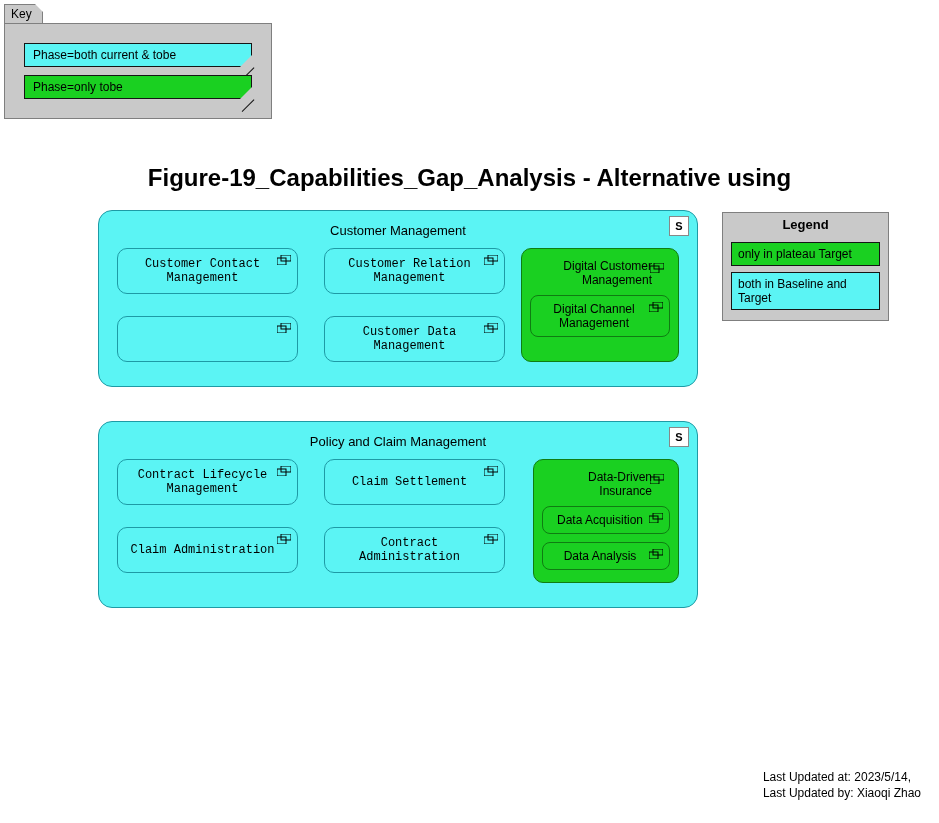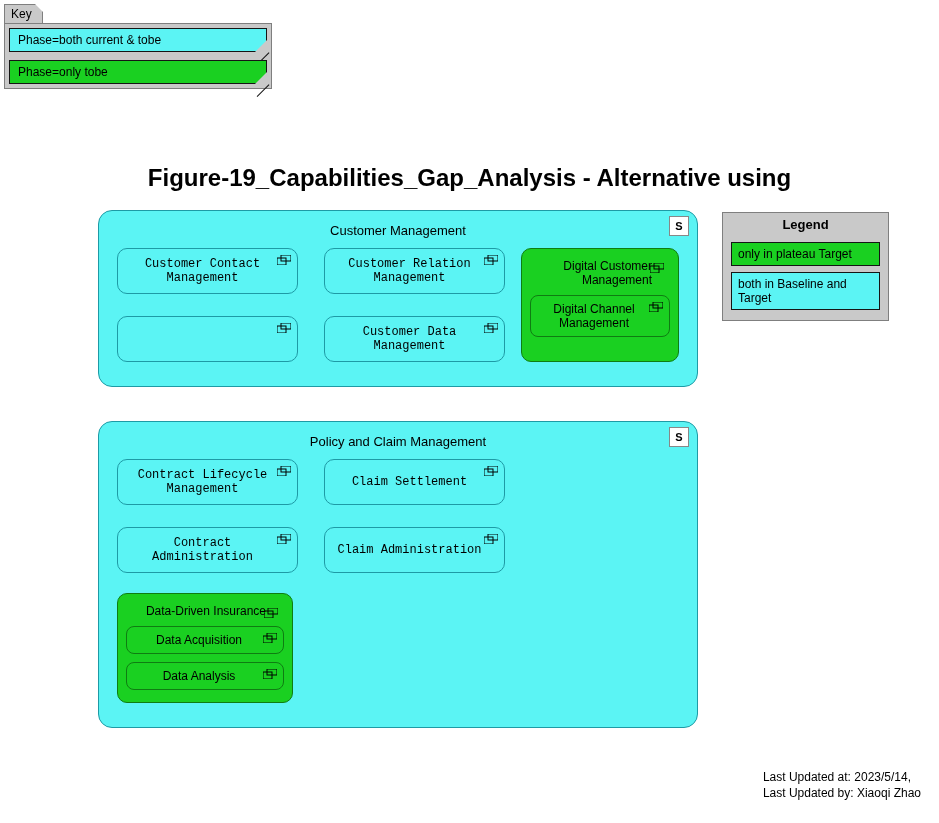--- a/index.html
+++ b/index.html
@@ -35,21 +35,21 @@
     right: -1px;
     top: -1px;
     width: 0; height: 0;
     border-top: 8px solid #fff;
     border-left: 8px solid transparent;
   }
   .key-body {
     background: #c9c9c9;
     border: 1px solid #7f7f7f;
     border-top: 1px solid #7f7f7f;
-    padding: 4px;
+    padding: 19px;
     margin-top: -1px;
     display: flex;
     flex-direction: column;
     gap: 8px;
   }
   .key-item {
     border: 1px solid #151515;
     padding: 4px 8px;
     font-size: 12px;
     position: relative;
@@ -307,21 +307,21 @@
             </span>
         </div>
       </div>
     </div>
   </div>
 
   <div class="group">
     <div class="s-marker">S</div>
     <div class="group-title">Policy and Claim Management</div>
 
-    <div style="display:flex; gap:20px;flex-direction:column;">
+    <div style="display:flex; gap:28px;">
       <div style="flex:0 0 auto;">
         <div class="group-row">
           <div class="cap">
             <span>Contract Lifecycle Management</span>
             <span class="cap-icon">
                 <svg width="14" height="10">
                   <use href="#capicon"></use>
                 </svg>
               </span>
           </div>
@@ -329,29 +329,29 @@
             <span>Claim Settlement</span>
             <span class="cap-icon">
                 <svg width="14" height="10">
                   <use href="#capicon"></use>
                 </svg>
               </span>
           </div>
         </div>
         <div class="group-row" style="margin-bottom:0">
           <div class="cap">
+            <span>Claim Administration</span>
+            <span class="cap-icon">
+                <svg width="14" height="10">
+                  <use href="#capicon"></use>
+                </svg>
+              </span>
+          </div>
+          <div class="cap">
             <span>Contract Administration</span>
-            <span class="cap-icon">
-                <svg width="14" height="10">
-                  <use href="#capicon"></use>
-                </svg>
-              </span>
-          </div>
-          <div class="cap">
-            <span>Claim Administration</span>
             <span class="cap-icon">
                 <svg width="14" height="10">
                   <use href="#capicon"></use>
                 </svg>
               </span>
           </div>
         </div>
       </div>
 
       <div class="block-green">

